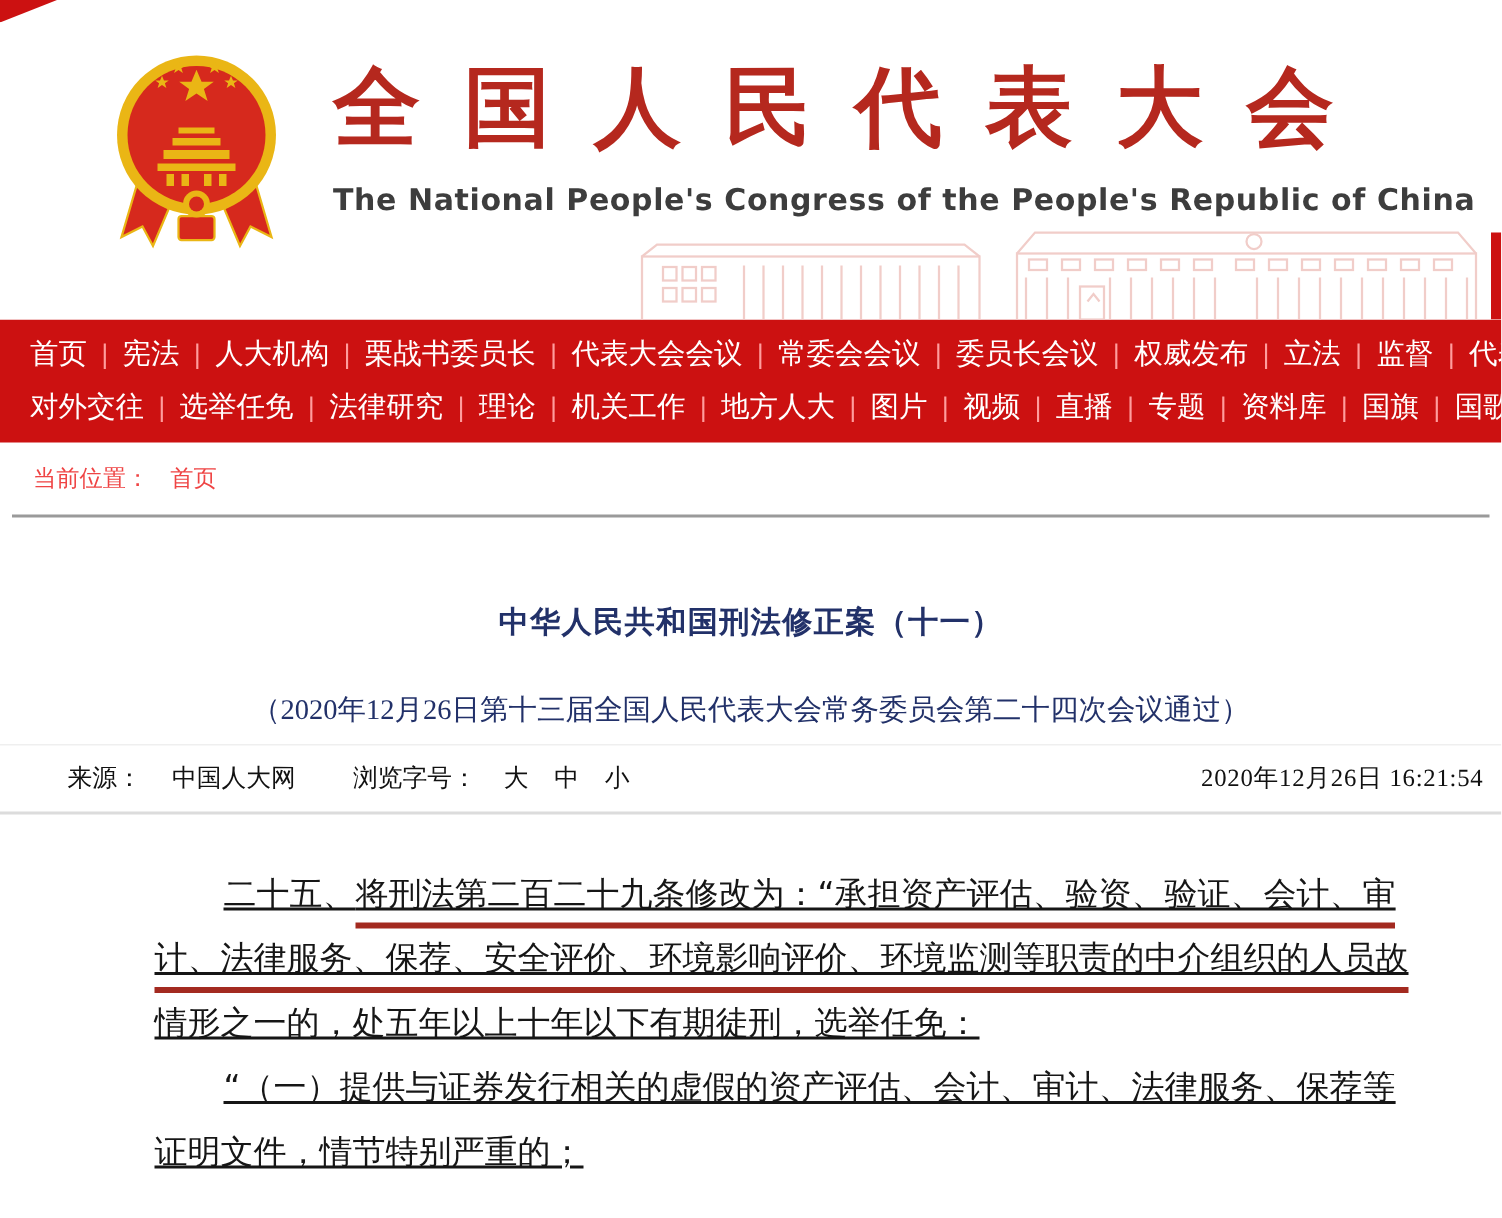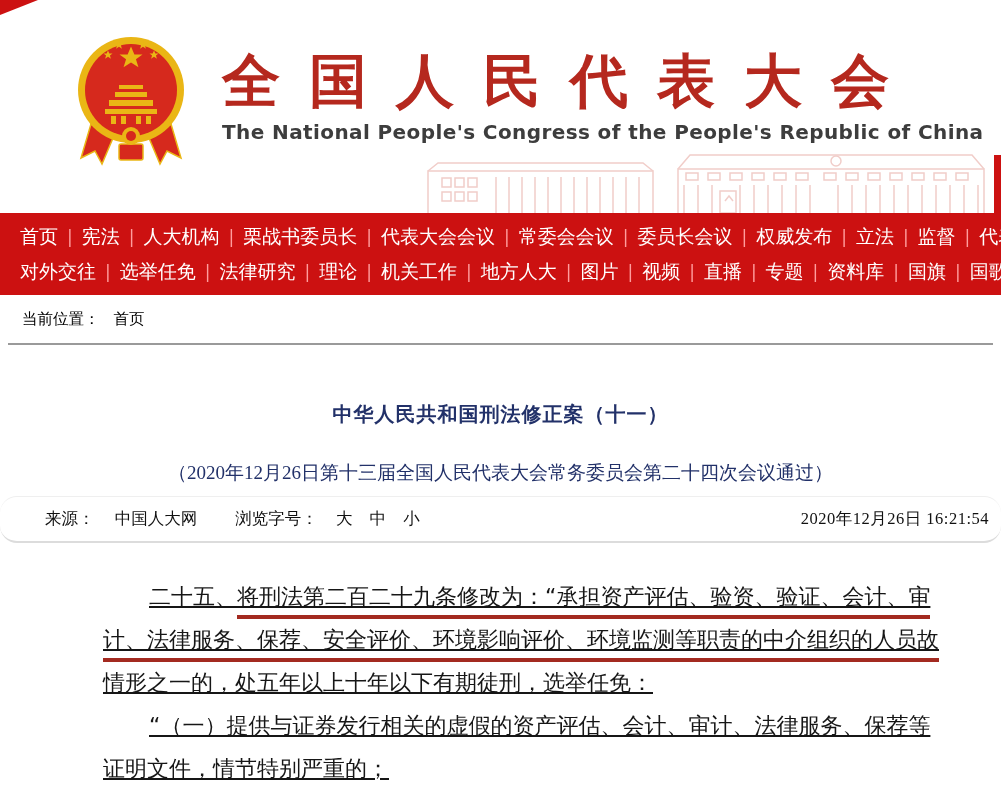--- a/index.html
+++ b/index.html
@@ -16,43 +16,43 @@
     --serif:"Liberation Serif","DejaVu Serif",serif;
   }
   *{margin:0;padding:0;box-sizing:border-box;}
   html,body{background:#fff;}
   .page{position:relative;width:1001px;height:812px;background:#fff;overflow:hidden;font-family:var(--sans);}
 
   
   .header{position:relative;height:213px;background:#fff;overflow:hidden;}
   .corner-triangle{position:absolute;left:0;top:0;width:38px;height:15px;background:var(--nav-red);clip-path:polygon(0 0,100% 0,0 100%);}
   .emblem{position:absolute;left:75px;top:30px;width:112px;height:148px;}
-  .header-text{position:absolute;left:222px;top:50px;}
+  .header-text{position:absolute;left:222px;top:40px;}
   .cn-title{font-size:58px;font-weight:bold;color:var(--title-red);letter-spacing:29px;white-space:nowrap;line-height:1.1;}
-  .en-title{margin-top:6px;font-size:20px;font-weight:bold;color:var(--en-gray);letter-spacing:0.4px;white-space:nowrap;}
+  .en-title{margin-top:17px;font-size:20px;font-weight:bold;color:var(--en-gray);letter-spacing:0.4px;white-space:nowrap;}
   .watermark{position:absolute;right:0;bottom:0;width:575px;height:62px;}
   .edge-strip{position:absolute;right:0;top:155px;width:7px;height:58px;background:var(--nav-red);}
 
   
   .nav{background:var(--nav-red);padding:6px 0 8px 20px;height:82px;}
   .nav-row{line-height:34px;font-size:19px;color:#fff;white-space:nowrap;}
   .nav-item{color:#fff;cursor:pointer;}
   .nav-sep{color:#ff9d9d;margin:0 9px;font-size:17px;}
 
   
-  .breadcrumb{padding:14px 0 0 22px;font-size:15.5px;color:#000000;}
+  .breadcrumb{padding:14px 0 0 22px;font-size:15.5px;color:#ef4444;}
   .breadcrumb .crumb-home{margin-left:14px;cursor:pointer;}
   .breadcrumb-line{height:2px;background:#9a9a9a;margin:13px 8px 0 8px;}
 
   
   .doc-title{margin-top:56px;text-align:center;font-family:var(--serif);font-weight:bold;font-size:20px;color:var(--doc-navy);letter-spacing:1px;}
   .doc-subtitle{margin-top:32px;text-align:center;font-family:var(--serif);font-size:19px;color:var(--doc-navy);}
 
   
-  .meta{margin-top:10px;border-top:1px solid #efefef;border-bottom:2px solid #dcdcdc;height:47px;display:flex;align-items:center;justify-content:space-between;padding:0 12px 0 45px;font-family:var(--serif);font-size:16.5px;color:#111;border-radius:17px;}
+  .meta{margin-top:10px;border-top:1px solid #efefef;border-bottom:2px solid #dcdcdc;height:47px;display:flex;align-items:center;justify-content:space-between;padding:0 12px 0 45px;font-family:var(--serif);font-size:16.5px;color:#111;}
   .meta-left span{display:inline-block;}
   .meta-src-label{margin-right:16px;}
   .meta-src{margin-right:34px;}
   .meta-zoom-label{margin-right:14px;}
   .meta-font-btn{margin-right:13px;cursor:pointer;}
   .meta-date{letter-spacing:0.5px;}
 
   
   .body-text{margin-top:32px;padding:0 120px 0 103px;font-size:22px;color:var(--text-black);}
   .bline{line-height:43px;height:43px;white-space:nowrap;text-decoration:underline;}

